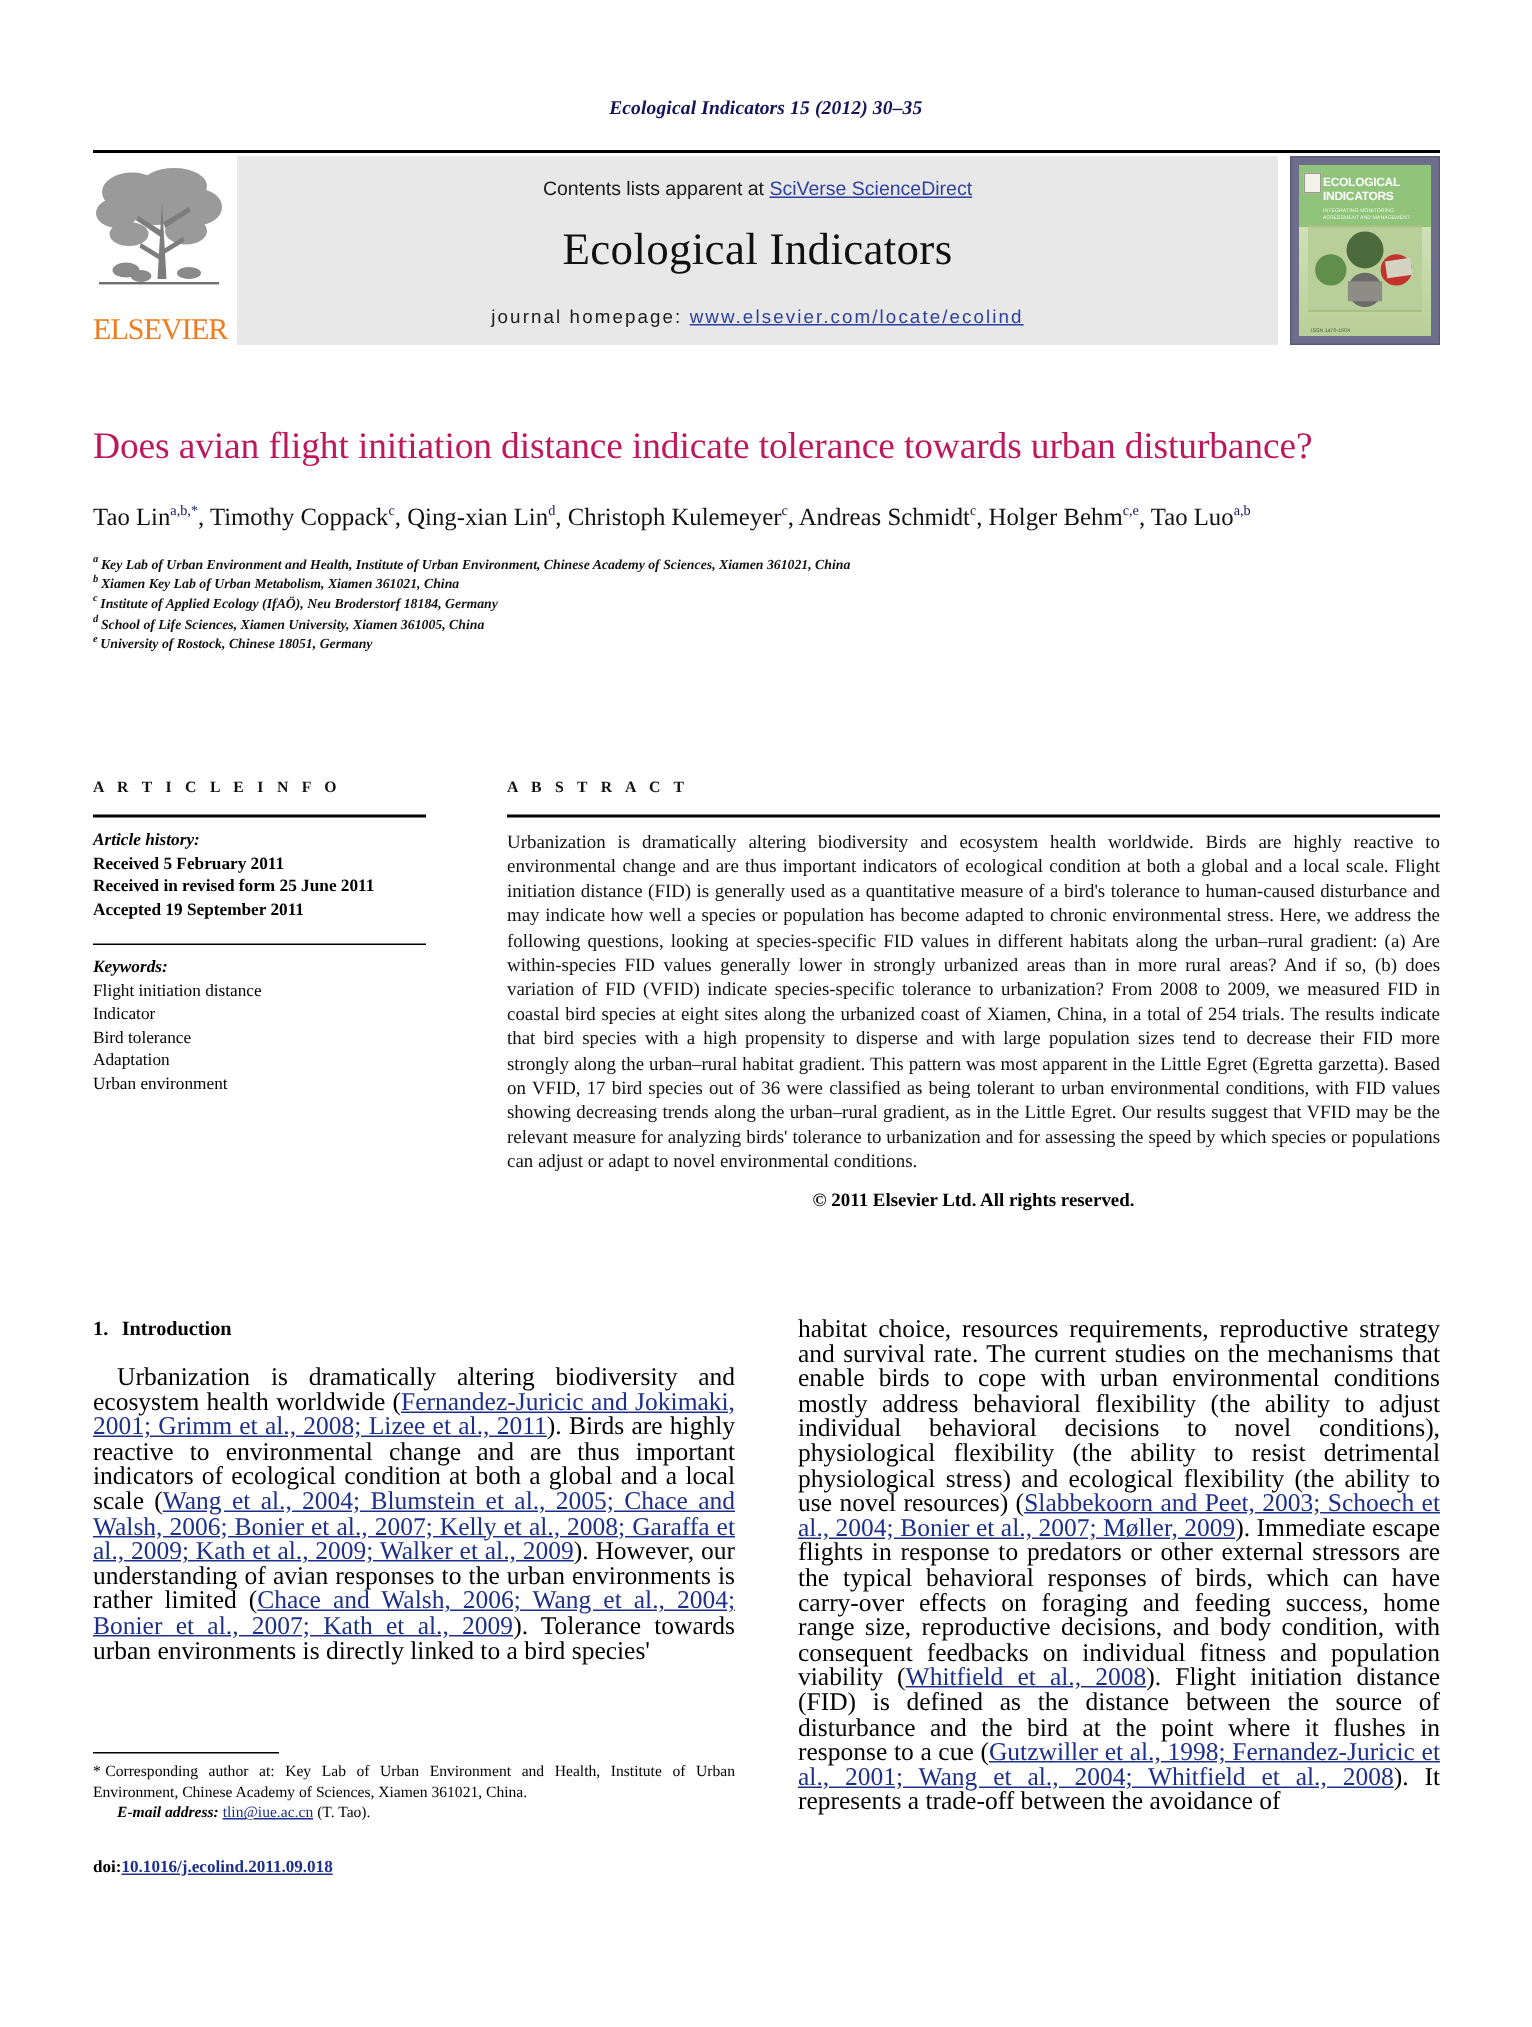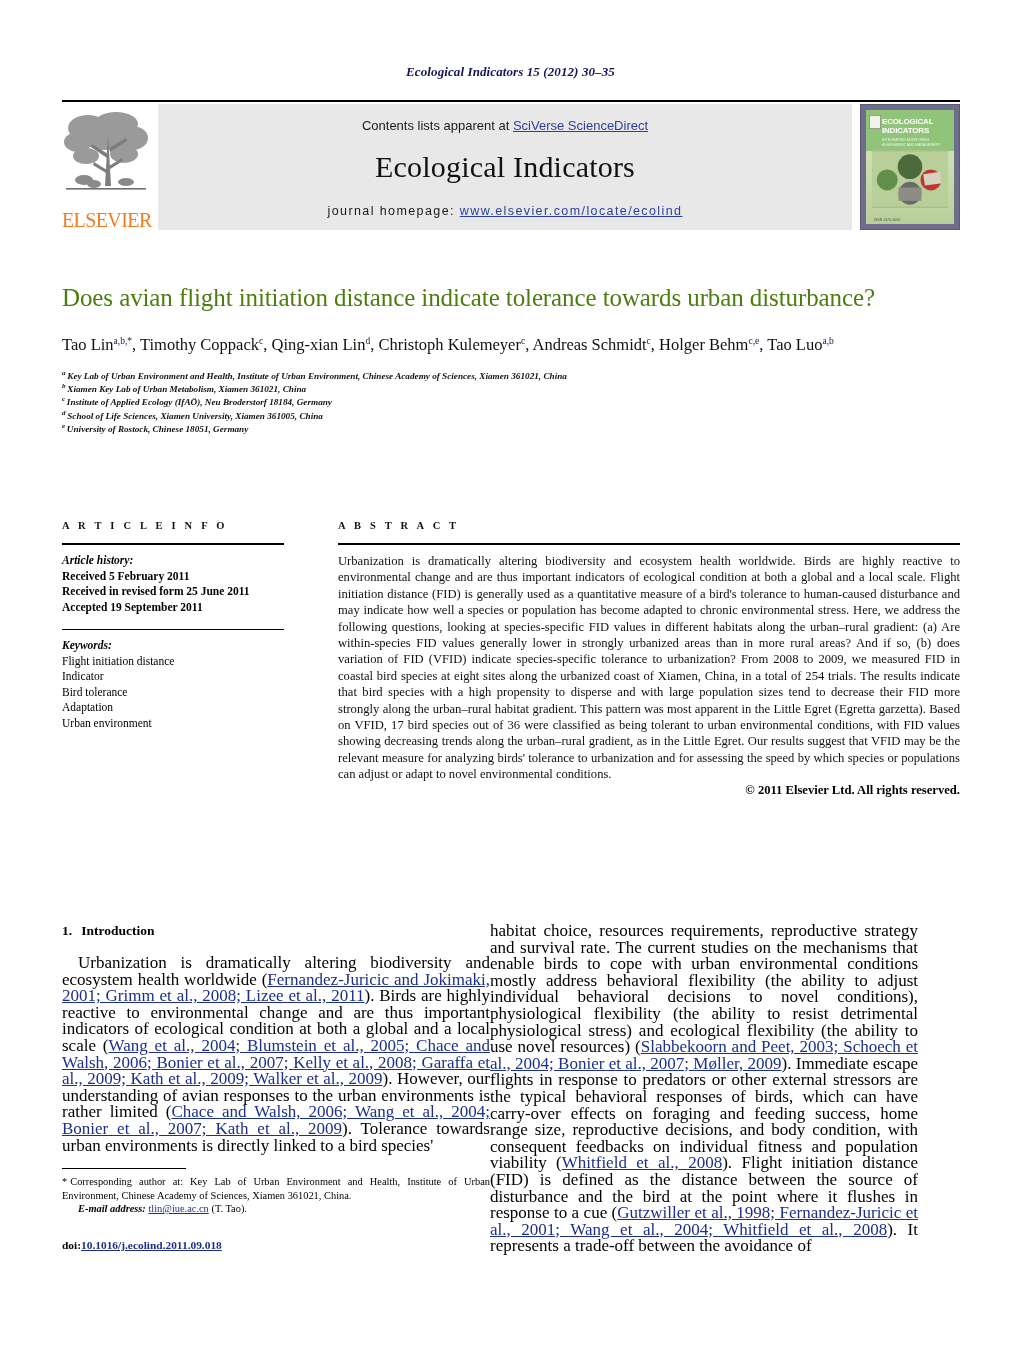--- a/index.html
+++ b/index.html
@@ -177,21 +177,21 @@
   .title-block {
     position: absolute;
     top: 282px;
     left: 62px;
     width: 898px;
   }
   .paper-title {
     font-family: "Liberation Serif", serif;
     font-size: 25px;
     line-height: 31px;
-    color: #4d7c0f;
+    color: #be185d;
     margin: 0 0 20px 0;
     font-weight: normal;
     letter-spacing: -0.1px;
   }
   .authors {
     font-family: "Liberation Serif", serif;
     font-size: 16.5px;
     line-height: 23px;
     color: #111111;
   }
@@ -268,33 +268,35 @@
   }
   .abstract-body {
     font-family: "Liberation Serif", serif;
     font-size: 12.6px;
     line-height: 16.4px;
     text-align: justify;
     color: #111111;
     hyphens: auto;
   }
   .abstract-copy {
-    text-align: right;
+    margin-top: 10px;
+    text-align: center;
     font-size: 12.6px;
     font-weight: bold;
   }
 
   
   .body-cols {
     position: absolute;
-    top: 923px;
+    top: 878px;
     left: 62px;
     width: 898px;
     height: 380px;
     display: flex;
+    gap: 42px;
   }
   .bcol {
     width: 428px;
     flex: 0 0 428px;
     position: relative;
   }
   .h2 {
     font-family: "Liberation Serif", serif;
     font-weight: bold;
     font-size: 13.5px;

